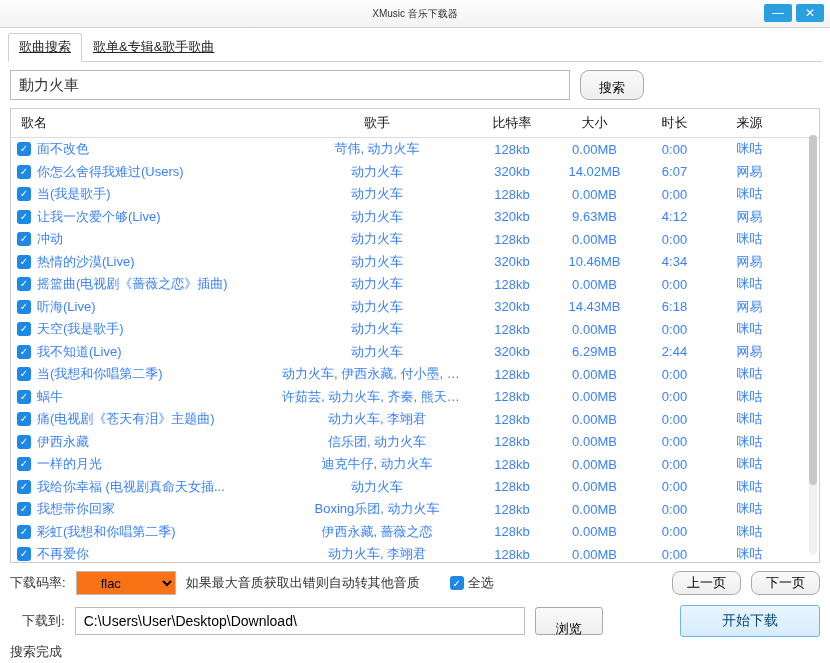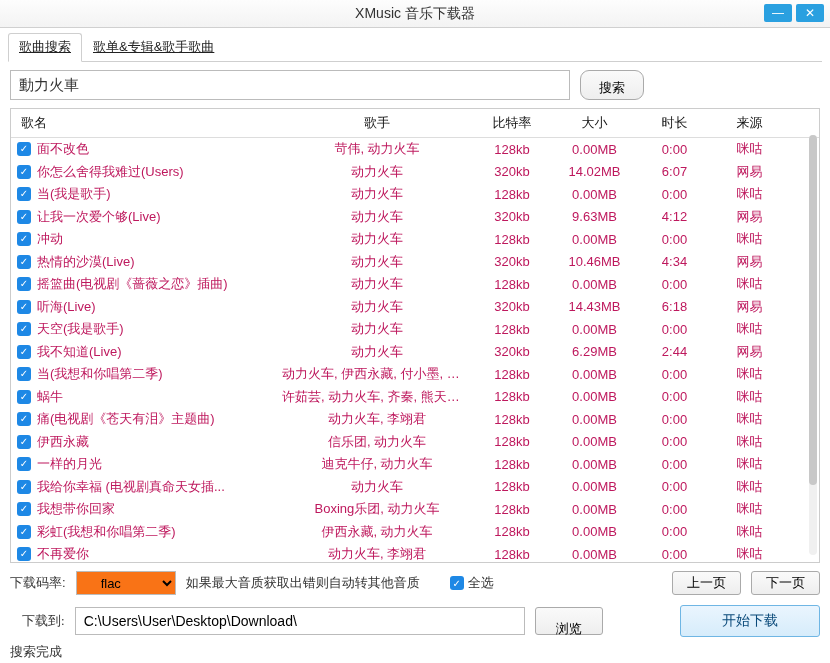--- a/index.html
+++ b/index.html
@@ -17,21 +17,21 @@
       background: linear-gradient(#fdfdfd,#f3f3f3);
       border-bottom: 1px solid #d0d0d0;
       display: flex;
       align-items: center;
       position: relative;
     }
     .titlebar-title {
       position: absolute;
       left: 50%;
       transform: translateX(-50%);
-      font-size: 14px;
+      font-size: 10px;
       color: #333;
     }
     .win-controls {
       position: absolute;
       right: 6px;
       top: 4px;
       display: flex;
       gap: 4px;
     }
     .win-btn {
@@ -113,21 +113,21 @@
     .col-bitrate { width: 80px; text-align: center;}
     .col-size { width: 85px; text-align: center;}
     .col-dur { width: 75px; text-align: center;}
     .col-src { width: 75px; text-align: center;}
     .tbody { }
     .row {
       display: flex;
       align-items: center;
       padding: 2px 6px;
       font-size: 13px;
-      color: #be185d;
+      color: #3b82f6;
       height: 22.5px;
     }
     .row .cb {
       width: 14px;
       height: 14px;
       background: #1e88e5;
       border-radius: 3px;
       display: inline-flex;
       align-items: center;
       justify-content: center;
@@ -192,21 +192,21 @@
     .selall-cb::after {
       content: "✓";
       color: #fff;
       font-size: 10px;
     }
     .pager-btn, .btn {
       height: 24px;
       padding: 0 14px;
       background: linear-gradient(#fafafa,#eee);
       border: 1px solid #aaa;
-      border-radius: 3px;
+      border-radius: 8px;
       cursor: pointer;
       font-size: 13px;
     }
     .download-row {
       margin: 10px 10px 0;
       display: flex;
       align-items: center;
       gap: 10px;
       font-size: 13px;
     }
@@ -424,21 +424,21 @@
           <span class="c-name">我想带你回家</span>
           <span class="c-artist">Boxing乐团, 动力火车</span>
           <span class="c-bitrate">128kb</span>
           <span class="c-size">0.00MB</span>
           <span class="c-dur">0:00</span>
           <span class="c-src">咪咕</span>
         </div>
         <div class="row">
           <span class="cb"></span>
           <span class="c-name">彩虹(我想和你唱第二季)</span>
-          <span class="c-artist">伊西永藏, 动力火车</span>
+          <span class="c-artist">伊西永藏, 蔷薇之恋</span>
           <span class="c-bitrate">128kb</span>
           <span class="c-size">0.00MB</span>
           <span class="c-dur">0:00</span>
           <span class="c-src">咪咕</span>
         </div>
         <div class="row">
           <span class="cb"></span>
           <span class="c-name">不再爱你</span>
           <span class="c-artist">动力火车, 李翊君</span>
           <span class="c-bitrate">128kb</span>

